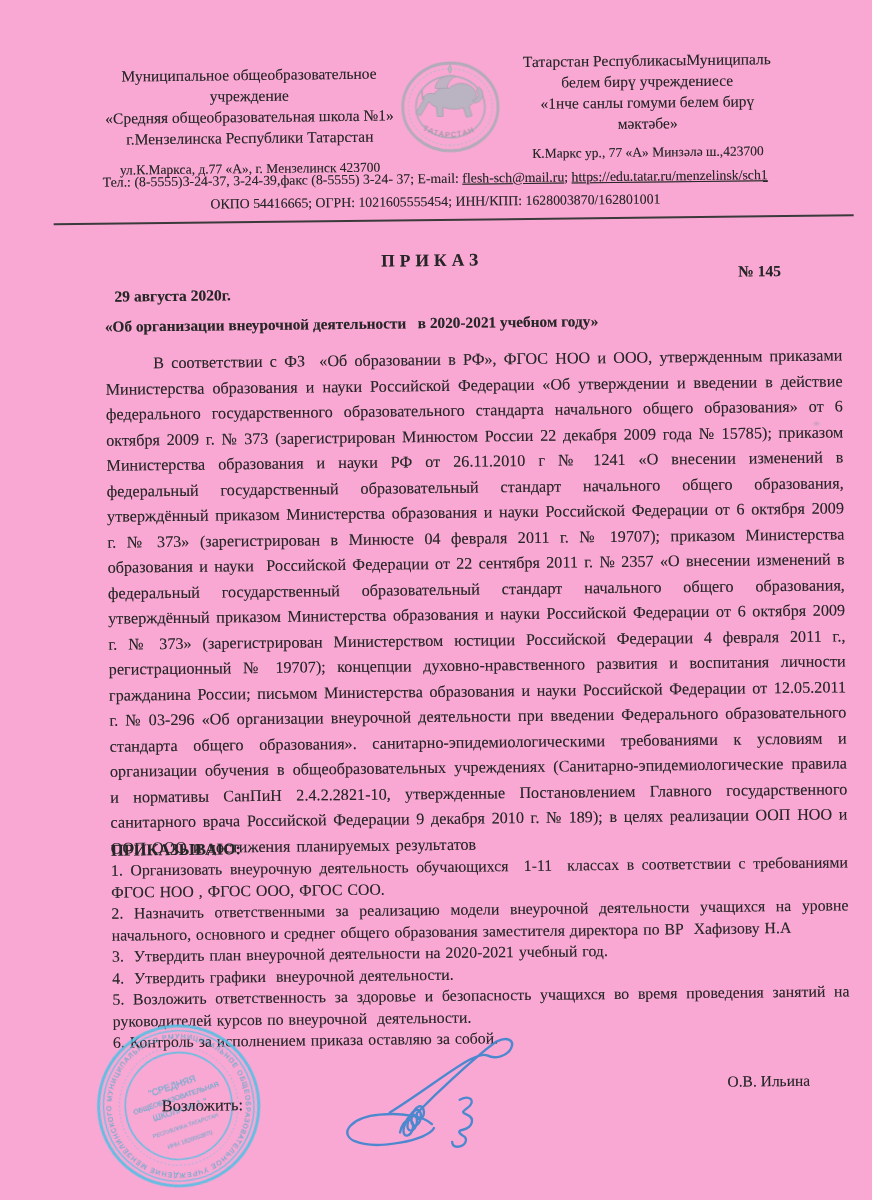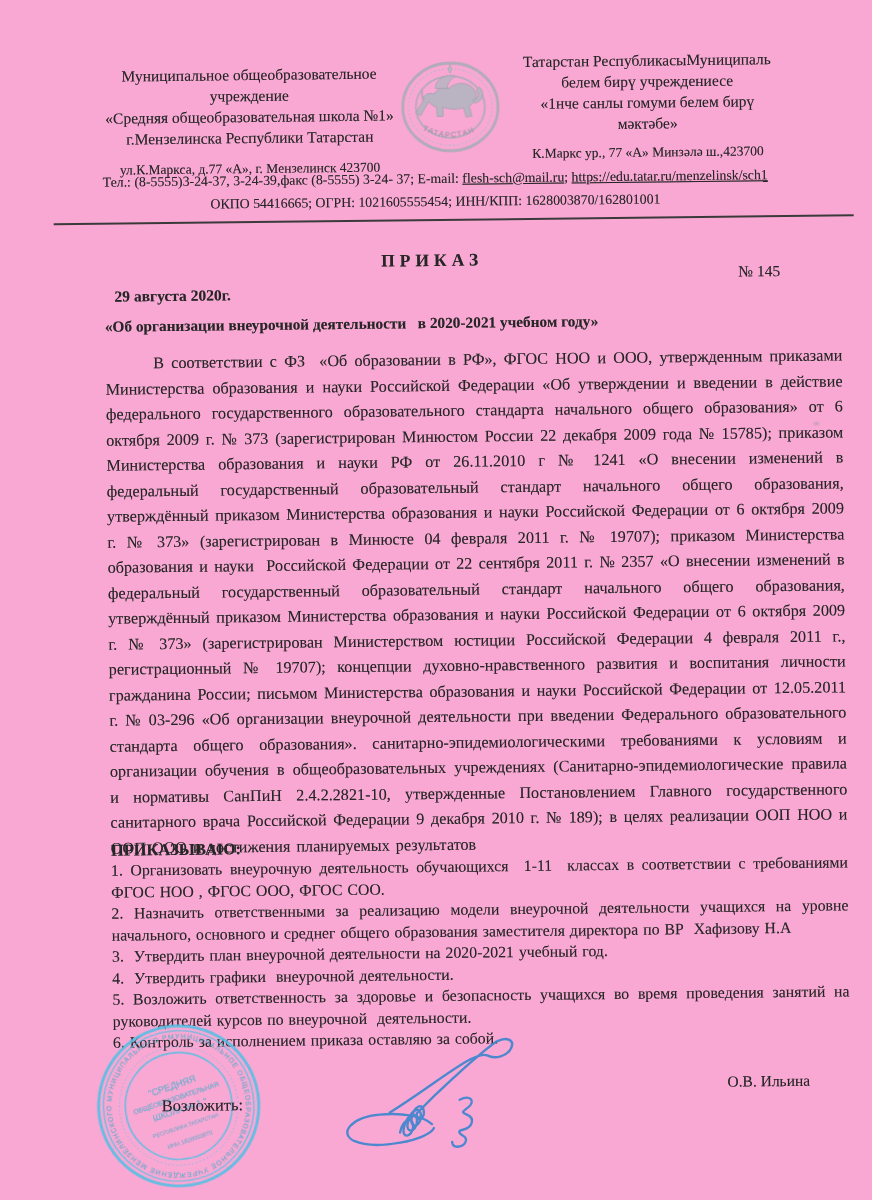--- a/index.html
+++ b/index.html
@@ -17,21 +17,21 @@
   .emblem{position:absolute;left:400px;top:56px;width:112px;height:106px;opacity:.85;filter:blur(.3px);}
 
   .contact-line{position:absolute;left:40px;top:171px;width:800px;text-align:center;font-size:13.8px;}
   .u{text-decoration:underline;}
   .registry-line{position:absolute;left:40px;top:194px;width:800px;text-align:center;font-size:13.8px;}
   .rule{position:absolute;left:58px;top:219px;width:800px;border-top:2.2px solid #3a3a3a;}
 
   
   .order-title{position:absolute;left:0;top:250px;width:872px;text-align:center;font-weight:bold;
     font-size:17.5px;letter-spacing:5px;}
-  .order-number{position:absolute;left:742px;top:266px;font-weight:normal;font-size:15.5px;}
+  .order-number{position:absolute;left:742px;top:266px;font-weight:bold;font-size:15.5px;}
   .order-date{position:absolute;left:118px;top:284px;font-weight:bold;font-size:15.5px;}
   .order-subject{position:absolute;left:108px;top:314px;font-weight:bold;font-size:15.3px;white-space:pre-wrap;}
 
   
   .preamble{position:absolute;left:108px;top:348px;width:737px;font-size:16.2px;line-height:25.5px;
     text-align:justify;text-indent:48px;word-spacing:2px;white-space:pre-wrap;}
   .resolve-heading{position:absolute;left:108px;top:837px;font-weight:bold;font-size:16.5px;}
   .items{position:absolute;left:108px;top:856px;width:737px;font-size:15.8px;line-height:21.5px;}
   .item{text-align:justify;word-spacing:1px;white-space:pre-wrap;}
 

